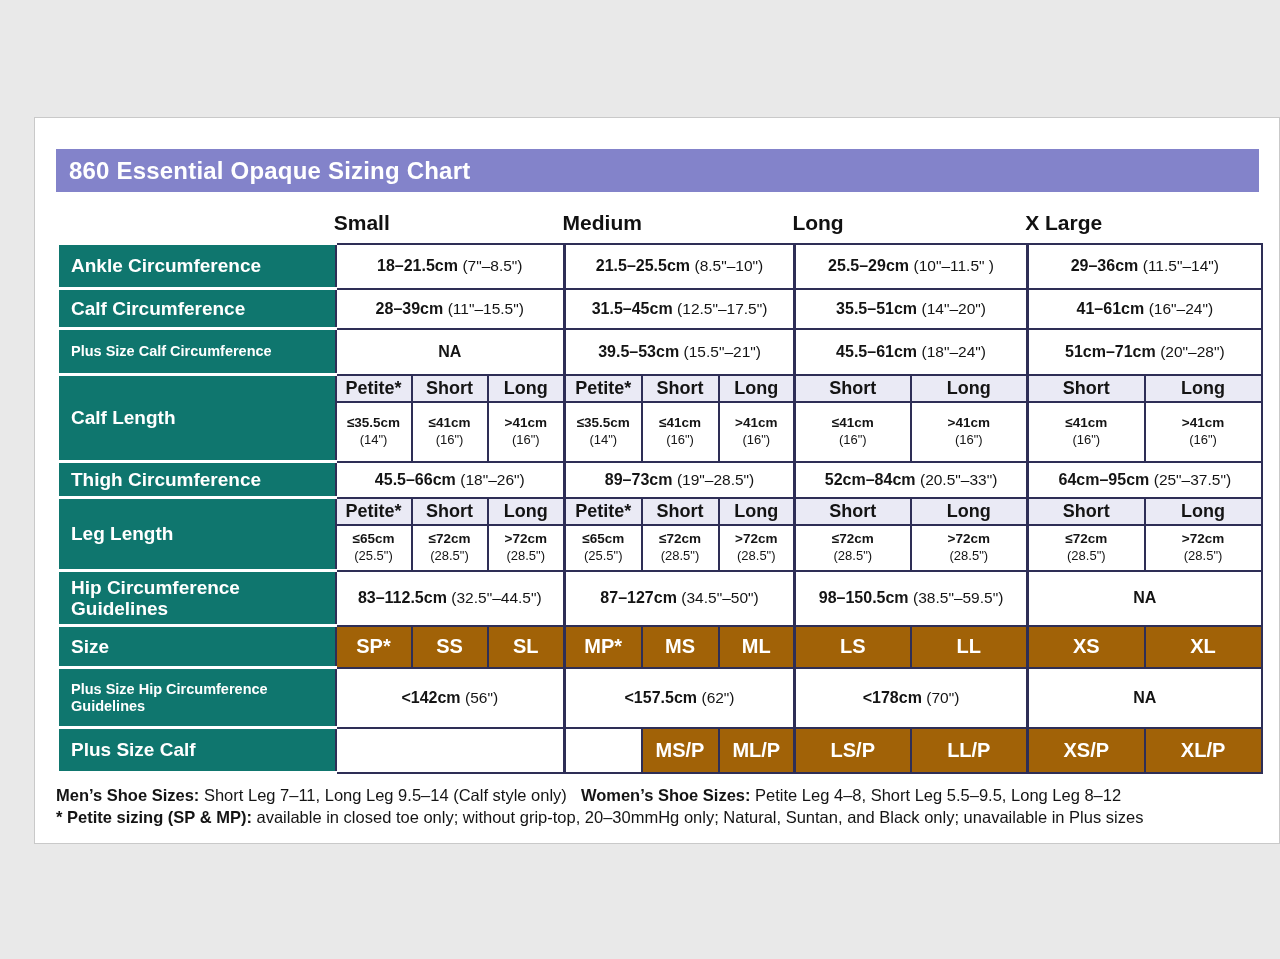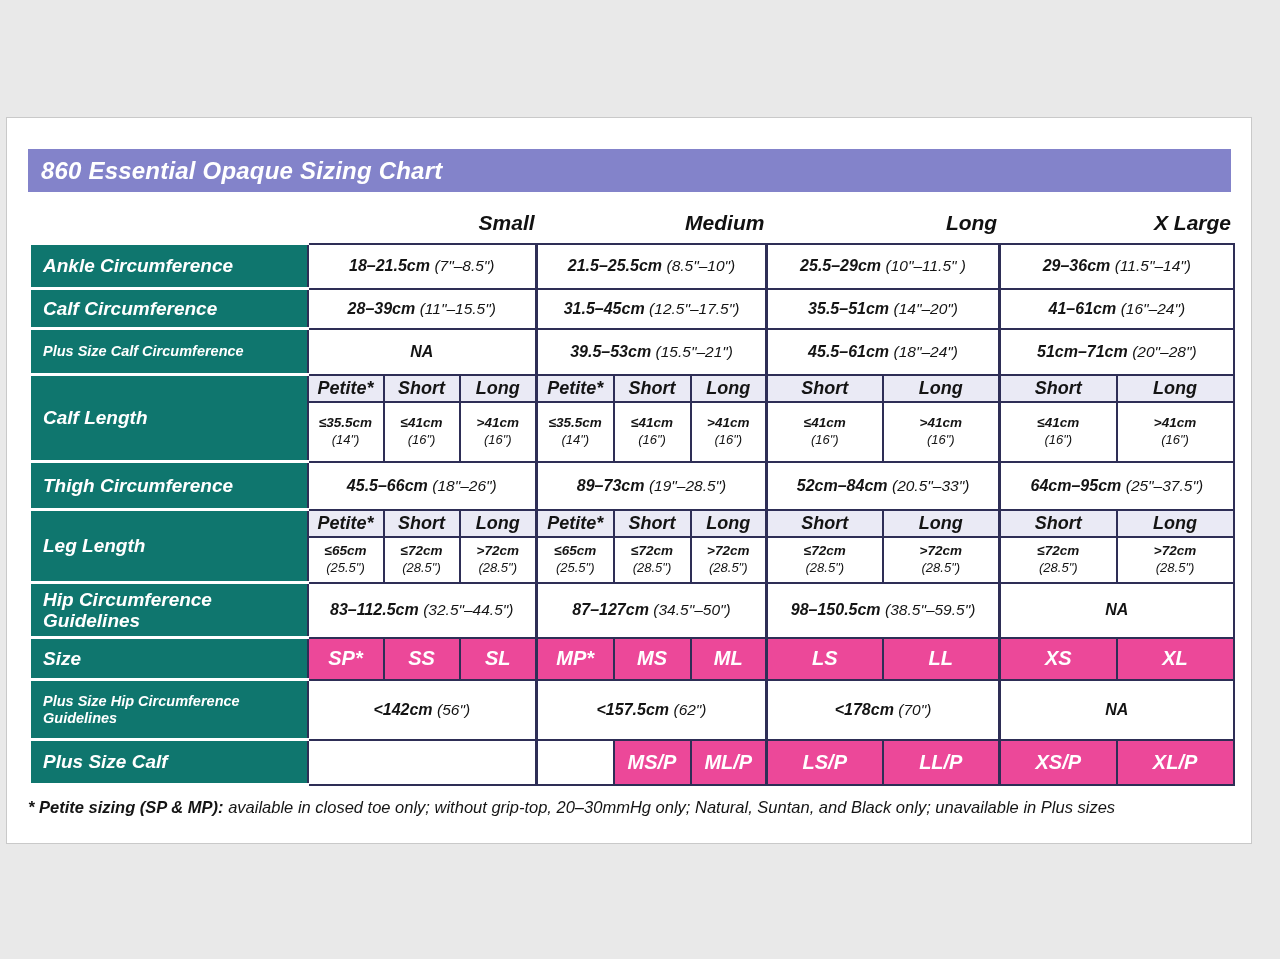--- a/index.html
+++ b/index.html
@@ -1,39 +1,39 @@
 <!DOCTYPE html>
 <html><head>
 <meta charset="utf-8">
 <style>
   * { margin:0; padding:0; box-sizing:border-box; }
   html,body { width:1280px; height:959px; overflow:hidden; }
   body { background:#e9e9e9; font-family:"Liberation Sans", sans-serif; position:relative; color:#141414; }
-  .card { position:absolute; left:6px; top:117px; width:1246px; height:727px; background:#ffffff; border:1px solid #c9c9c9; padding:31px 20px 0 21px;font-style:italic; }
+  .card { position:absolute; left:34px; top:117px; width:1246px; height:727px; background:#ffffff; border:1px solid #c9c9c9; padding:31px 20px 0 21px; }
   .banner { height:43px; background:#8383ca; color:#ffffff; font-size:24px; font-weight:700; line-height:43px; padding-left:13px; letter-spacing:.2px; margin-bottom:12px; }
   .col-headers { display:flex; height:38px; align-items:center; font-weight:700; font-size:21px; color:#111; }
   .col-headers .spacer { width:278px; }
-  .ch { text-align:right; }
+  .ch { text-align:left; }
   .ch-small{width:229px}.ch-medium{width:230px}.ch-large{width:233px}.ch-xlarge{width:234px}
   table { width:1204px; table-layout:fixed; border-collapse:collapse; }
   th.lbl { background:#0f766e; color:#fff; font-weight:700; text-align:left; padding-left:12px;
            border:3px solid #ffffff; border-right:2px solid #2e2e56; font-size:19px; line-height:1.12; }
   th.lbl.sm { font-size:14.5px; }
   td { border:2px solid #2e2e56; text-align:center; vertical-align:middle; background:#fff; }
   td.gb { border-left-width:3px; }
   .cm { font-weight:700; font-size:16px; }
   .in { font-weight:400; font-size:15.5px; }
   td.stack .cm, td.stack .in { display:block; line-height:1.22; }
   td.stack .cm { font-size:13.5px; }
   td.stack .in { font-size:13px; font-weight:400; }
   tr.sub td { background:#eaeaf5; font-weight:700; font-size:18px; }
   td.na { font-weight:700; font-size:16px; }
-  td.sizec { background:#ec4899; color:#ffffff; font-weight:700; font-size:20px; }
+  td.sizec { background:#a16207; color:#ffffff; font-weight:700; font-size:20px; }
   tr.h40{height:40px} tr.h45{height:45px} tr.h46{height:46px} tr.h27{height:27px}
-  tr.h48{height:60px} tr.h36{height:48px} tr.h55{height:55px} tr.h42{height:42px}
+  tr.h48{height:60px} tr.h36{height:36px} tr.h55{height:55px} tr.h42{height:42px}
   tr.h60{height:60px}
   .footer { margin-top:11px; font-size:16.5px; line-height:1.32; color:#141414; }
   .footer b { font-weight:700; }
   .w-gap { margin-left:14px; }
 </style>
 </head>
 <body>
 
 <div class="card">
 
@@ -246,16 +246,17 @@
         <td class="sizec gb">LS/P</td>
         <td class="sizec">LL/P</td>
         <td class="sizec gb">XS/P</td>
         <td class="sizec">XL/P</td>
       </tr>
 
     </tbody>
   </table>
 
   <div class="footer">
+    <div><b>Men’s Shoe Sizes:</b><span> Short Leg 7–11, Long Leg 9.5–14 (Calf style only)</span><b class="w-gap">Women’s Shoe Sizes:</b><span> Petite Leg 4–8,  Short Leg 5.5–9.5, Long Leg 8–12</span></div>
     <div><b>* Petite sizing (SP &amp; MP):</b><span> available in closed toe only; without grip-top, 20–30mmHg only; Natural, Suntan, and Black only; unavailable in Plus sizes</span></div>
   </div>
 
 </div>
 
 </body></html>

